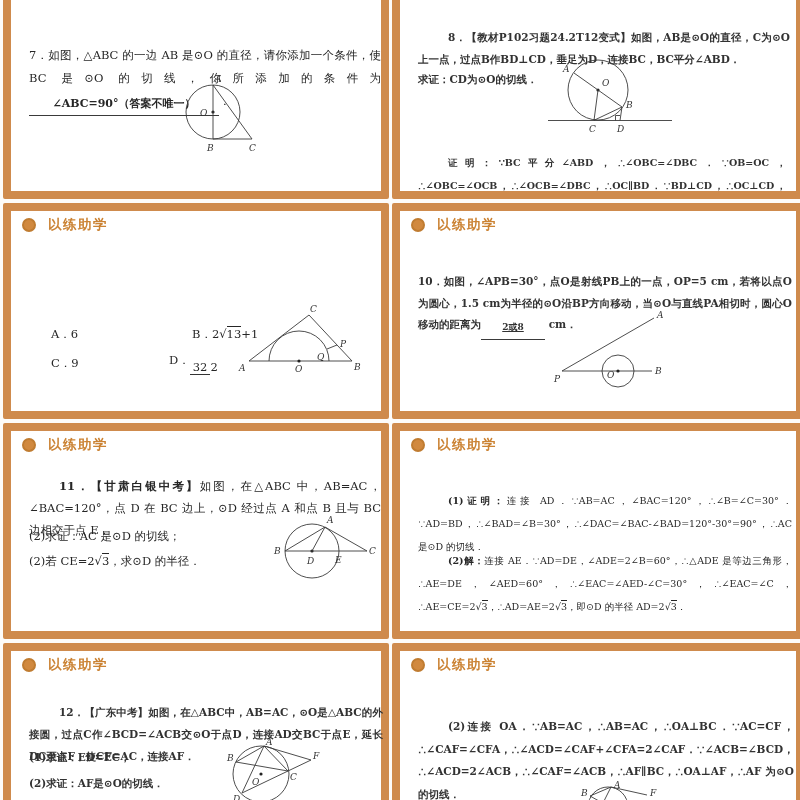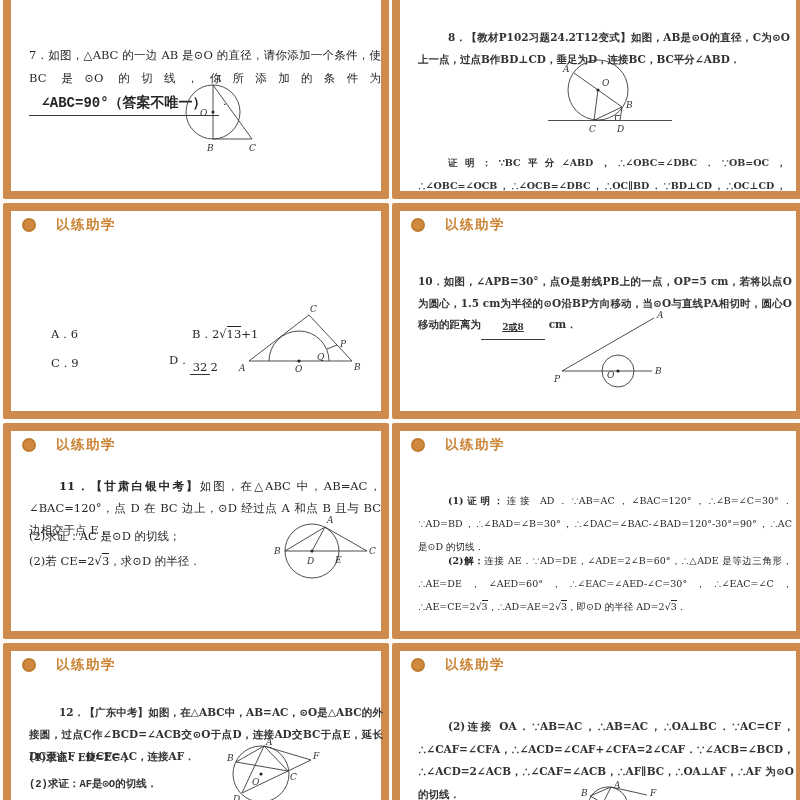--- a/index.html
+++ b/index.html
@@ -6,21 +6,21 @@
   .stage{position:relative;width:800px;height:800px;overflow:hidden;background:#fdfcfa;
          font-family:"DejaVu Serif",serif;}
   .slide{position:absolute;background:#fff;border:8px solid var(--accent,#cf8b4d);
          border-radius:2px;box-sizing:border-box;}
   .col-l{left:3px;width:386px;}
   .col-r{left:392px;width:412px;}
   .row1{top:-17px;height:216px;}
   .row2{top:203px;height:216px;}
   .row3{top:423px;height:216px;}
   .row4{top:643px;height:216px;}
-  .hdr{position:absolute;left:11px;top:5px;display:flex;align-items:center;gap:20px;}
+  .hdr{position:absolute;left:11px;top:5px;display:flex;align-items:center;gap:12px;}
   .hdr .dot{width:14px;height:14px;border-radius:50%;background:#d1893f;border:2px solid #c07c31;box-sizing:border-box;}
   .hdr .txt{font-family:"DejaVu Sans",sans-serif;font-size:13.5px;font-weight:600;
             color:var(--header,#cb8334);letter-spacing:1.5px;}
   .tx{position:absolute;color:var(--text,#262626);text-align:justify;}
   .ink{font-weight:600;color:var(--ink,#323232);}
   .tag{font-weight:700;padding-left:30px;}
   .blank{display:inline-block;border-bottom:1.2px solid #3a3a3a;text-align:center;vertical-align:-2px;padding:0 6px;}
   .blank b{font-weight:700;}
   .ansC{font-weight:700;padding:0 9px;}
   .sq::before{content:"√";}
@@ -32,39 +32,40 @@
   svg.diag circle.dot{fill:#222;stroke:none;}
   .dlbl{font-family:"DejaVu Serif",serif;font-style:italic;font-size:9px;fill:#333;stroke:none;}
 </style>
 </head>
 <body>
 
 <div class="stage">
 
   <div class="slide col-l row1">
     <div class="tx" style="left:18px;top:53px;width:352px;font-size:11.5px;line-height:23px;">
-      <span>7．如图，△ABC 的一边 AB 是⊙O 的直径，请你添加一个条件，使 BC 是⊙O 的切线，你所添加的条件为</span><span class="blank" style="min-width:178px;"><b style="font-size:14px;font-family:Liberation Mono, monospace;">∠ABC=90°（答案不唯一）</b></span><span>．</span>
+      <span>7．如图，△ABC 的一边 AB 是⊙O 的直径，请你添加一个条件，使 BC 是⊙O 的切线，你所添加的条件为</span><span class="blank" style="min-width:178px;"><b style="font-size:11px;">∠ABC=90°（答案不唯一）</b></span><span>．</span>
     </div>
     <svg class="diag" style="left:145px;top:80px;" width="130" height="92" viewBox="0 0 130 92">
       <circle cx="57" cy="41" r="27"></circle>
       <circle class="dot" cx="57" cy="41" r="1.6"></circle>
       <line x1="57" y1="14" x2="57" y2="68"></line>
       <line x1="57" y1="14" x2="96" y2="68"></line>
       <line x1="57" y1="68" x2="96" y2="68"></line>
       <text class="dlbl" x="59" y="11">A</text>
       <text class="dlbl" x="44" y="45">O</text>
       <text class="dlbl" x="51" y="80">B</text>
       <text class="dlbl" x="93" y="80">C</text>
     </svg>
   </div>
 
   <div class="slide col-r row1">
     <div class="tx ink" style="left:18px;top:35px;width:372px;font-size:10.5px;line-height:22px;">
       <b class="tag">8．【教材P102习题24.2T12变式】</b><span>如图，AB是⊙O的直径，C为⊙O上一点，过点B作BD⊥CD，垂足为D，连接BC，BC平分∠ABD．</span>
     </div>
+    <div class="tx ink" style="left:18px;top:82px;width:372px;font-size:10.5px;">求证：CD为⊙O的切线．</div>
     <svg class="diag" style="left:140px;top:68px;" width="150" height="85" viewBox="0 0 150 85">
       <circle cx="58" cy="31" r="30"></circle>
       <circle class="dot" cx="58" cy="31" r="1.6"></circle>
       <line x1="34" y1="14" x2="82" y2="48"></line>
       <line x1="58" y1="31" x2="54" y2="61.3"></line>
       <line x1="54" y1="61.3" x2="82" y2="48"></line>
       <line x1="82" y1="48" x2="80" y2="61.5"></line>
       <line x1="8" y1="61.5" x2="132" y2="61.5"></line>
       <polyline points="75.5,61.5 75.5,56.5 80,56.5"></polyline>
       <text class="dlbl" x="23" y="13">A</text>
@@ -172,21 +173,21 @@
 
   <div class="slide col-l row4">
     <div class="hdr">
       <span class="dot"></span>
       <span class="txt">以练助学</span>
     </div>
     <div class="tx ink" style="left:18px;top:50px;width:354px;font-size:10.5px;line-height:22px;">
       <b class="tag">12．【广东中考】</b><span>如图，在△ABC中，AB=AC，⊙O是△ABC的外接圆，过点C作∠BCD=∠ACB交⊙O于点D，连接AD交BC于点E，延长DC至点F，使CF=AC，连接AF．</span>
     </div>
     <div class="tx ink" style="left:18px;top:100px;font-size:10.5px;">(1)求证：ED=EC；</div>
-    <div class="tx ink" style="left:18px;top:126px;font-size:10.5px;font-family:Liberation Mono, monospace;">(2)求证：AF是⊙O的切线．</div>
+    <div class="tx ink" style="left:18px;top:126px;font-size:10.5px;">(2)求证：AF是⊙O的切线．</div>
     <svg class="diag" style="left:195px;top:86px;" width="120" height="71" viewBox="0 0 120 71">
       <circle cx="55" cy="37" r="28"></circle>
       <circle class="dot" cx="55" cy="37" r="1.6"></circle>
       <line x1="58" y1="9" x2="30" y2="25"></line>
       <line x1="58" y1="9" x2="82" y2="34"></line>
       <line x1="58" y1="9" x2="36" y2="56"></line>
       <line x1="58" y1="9" x2="105" y2="23"></line>
       <line x1="30" y1="25" x2="82" y2="34"></line>
       <line x1="36" y1="56" x2="105" y2="23"></line>
       <text class="dlbl" x="60" y="8">A</text>

